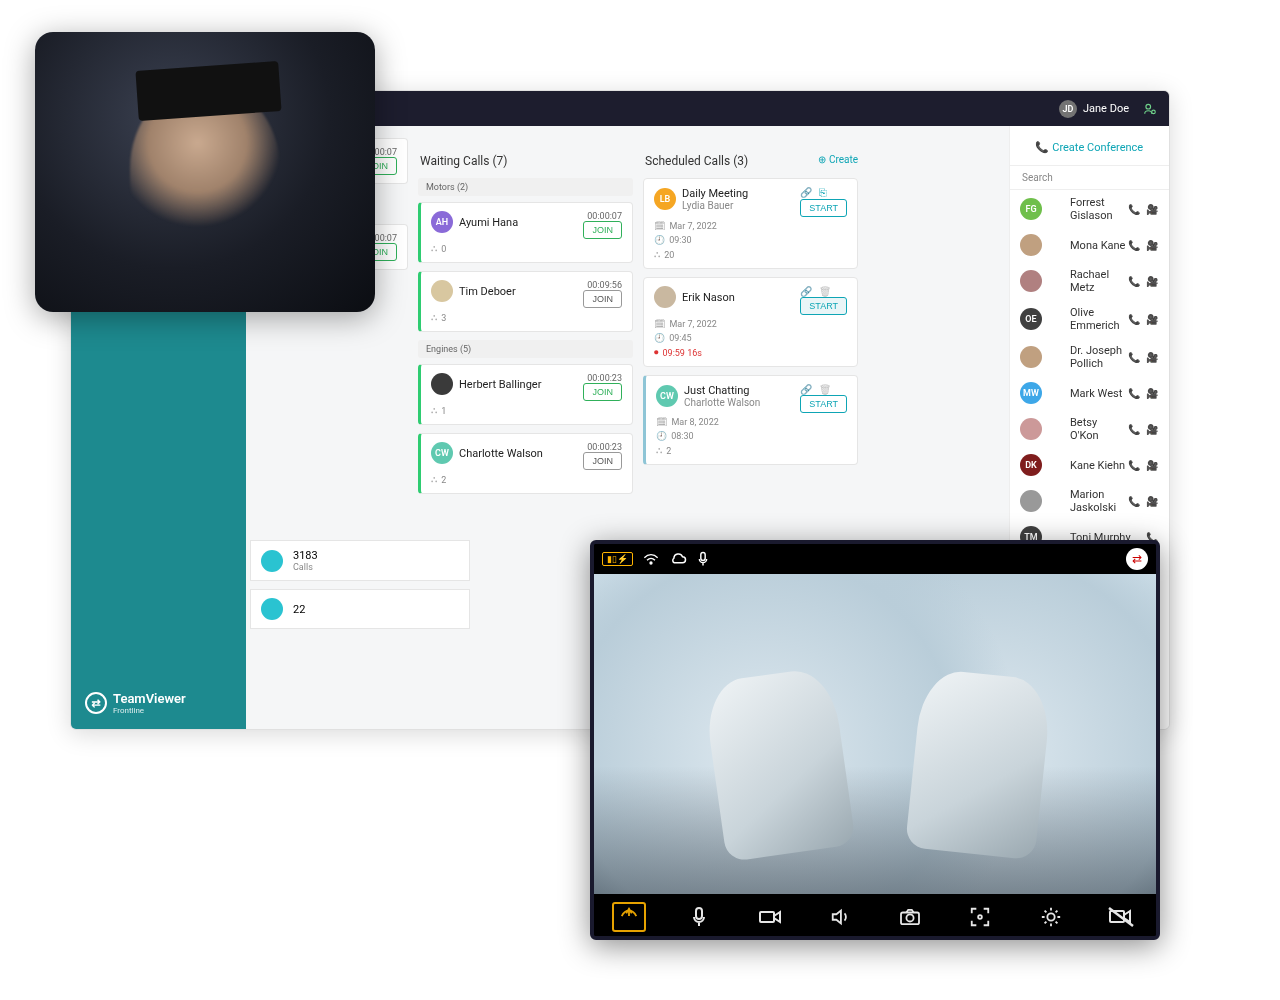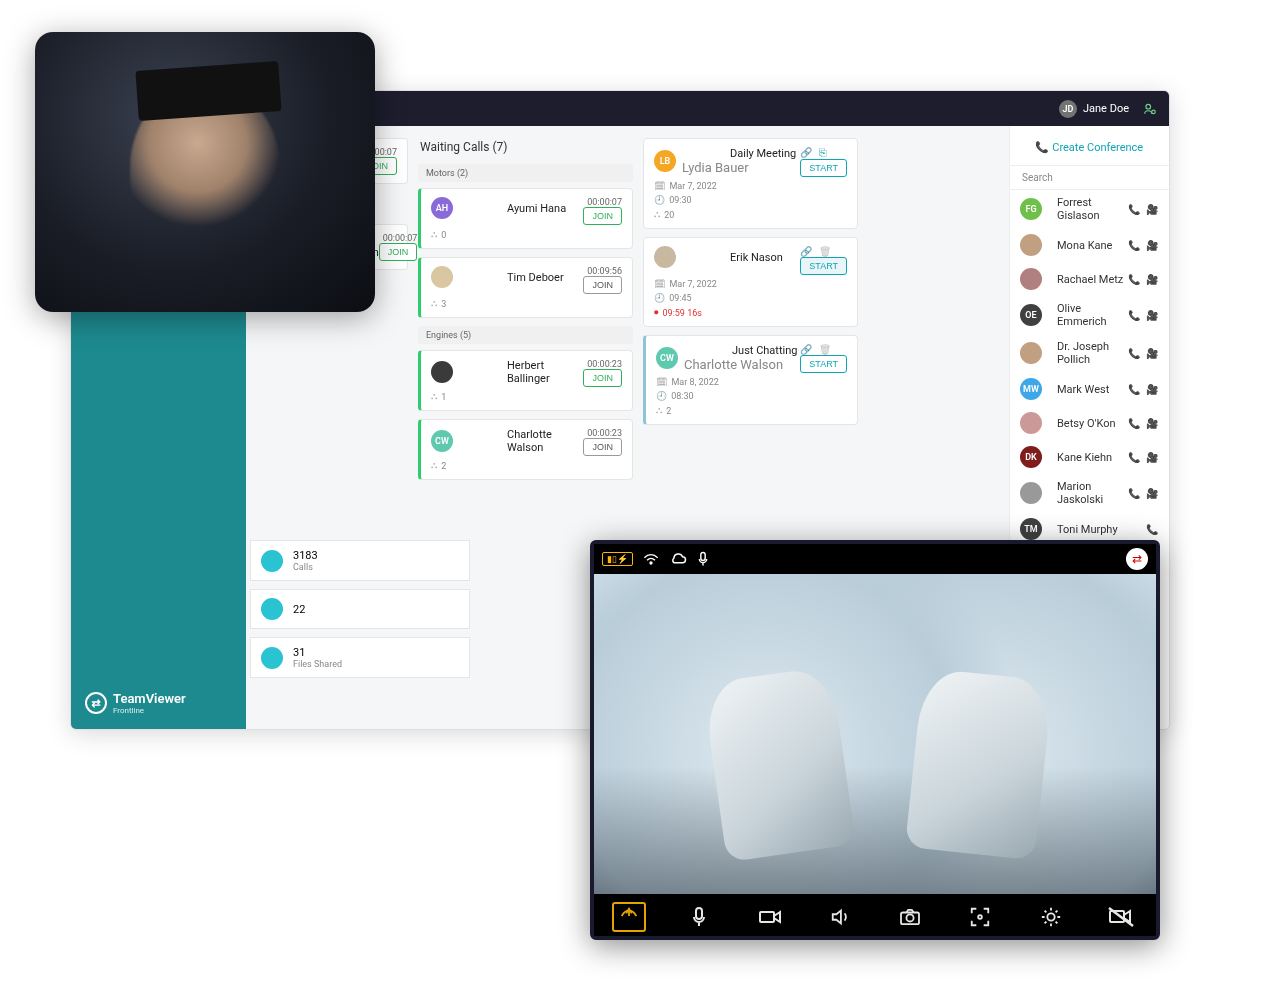--- a/index.html
+++ b/index.html
@@ -27,49 +27,49 @@
 .teal-side {
   width: 175px; background: #1d8a8f; color:#fff; position:relative;
 }
 .tv-logo { position:absolute; bottom:14px; left:14px; font-size:13px; font-weight:600; display:flex; align-items:center; }
 .tv-logo-icon { width:22px; height:22px; border:2px solid #fff; border-radius:50%; margin-right:6px; display:flex;align-items:center;justify-content:center;font-size:11px;}
 .tv-logo small{display:block;font-size:8px;font-weight:400;opacity:.85;}
 
 
 .cols { flex:1; display:flex; gap:10px; padding:12px; background:#f5f6f7; overflow:hidden;}
 .col { background:transparent; width:215px; }
-.col-head { font-size:12px; color:#333; padding:2px 0 10px 2px; display:flex; justify-content:space-between; align-items:flex-start;}
+.col-head { font-size:12px; color:#333; padding:2px 0 10px 2px; display:flex; justify-content:space-between; align-items:flex-start;margin-top:14px;}
 .create-link { color:#0ea5b5; font-size:10px; }
 .card {
   background:#fff; border:1px solid #e5e5e5; border-radius:4px;
   padding:8px 10px; margin-bottom:8px; font-size:10px; position:relative;
 }
 .card.green { border-left:3px solid #2ecc71; }
 .card.blue { border-left:3px solid #8ec5d6; }
 .card .top-row { display:flex; justify-content:space-between; align-items:flex-start;}
-.card .name { font-size:11px; color:#222;margin-left:48px; }
-.card .sub { font-size:13px; color:#888; }
+.card .name { font-size:11px; color:#222; }
+.card .sub { font-size:10px; color:#888; }
 .card .timer { font-size:9px; color:#666; }
 .card .meta { color:#888; font-size:9px; margin-top:4px; display:flex; align-items:center; gap:4px;}
 .join-btn, .start-btn {
   border:1px solid #30b05a; color:#30b05a; background:#fff;
   font-size:9px; padding:3px 8px; border-radius:3px; cursor:pointer;
 }
 .start-btn { border-color:#0ea5b5; color:#0ea5b5; }
 .group-label { background:#f0f0f0; padding:4px 8px; font-size:9px; color:#666; border-radius:3px; margin-bottom:6px;}
 .avatar-sm { width:22px; height:22px; border-radius:50%; display:inline-flex;align-items:center;justify-content:center;font-size:9px;font-weight:600;color:#fff; flex-shrink:0; margin-right:6px;}
 .row-flex{display:flex;align-items:center;}
 .icons-right{display:flex;gap:6px;color:#0ea5b5;font-size:10px;}
 .rec{color:#d33;font-size:9px;}
 
 
 .contacts { width:160px; background:#fff; border-left:1px solid #eee; overflow:hidden;}
 .contacts .list{ padding:0; }
 .contact-row { display:flex; align-items:center; padding:6px 10px; font-size:11px; color:#333; justify-content:space-between;}
-.contact-row .nm{display:flex;align-items:center;gap:9px;}
+.contact-row .nm{display:flex;align-items:center;gap:22px;}
 .contact-row .act{display:flex;gap:6px;color:#0ea5b5;font-size:10px;}
 .contact-row .act span{cursor:pointer;}
 
 
 .stats { position:absolute; left:250px; top:540px; width:220px;}
 .stat-tile{ background:#fff;border:1px solid #e5e5e5;padding:8px 10px;margin-bottom:8px;display:flex;align-items:center;gap:10px;font-size:11px;}
 .stat-dot{width:22px;height:22px;border-radius:50%;background:#2ac3d1;}
 .stat-tile small{display:block;color:#888;font-size:9px;}
 
 
@@ -243,20 +243,24 @@
             </div>
           </div>
           <div class="meta">
               <span class="people-icon">⛬</span>
               <span>2</span>
             </div>
         </div>
       </div>
 
       <div class="col">
+        <div class="col-head">
+          <span>Scheduled Calls (3)</span>
+          <a class="create-link">⊕ <span>Create</span></a>
+        </div>
 
         <div class="card">
           <div class="top-row">
             <div class="row-flex">
               <span class="avatar-sm" style="background:#f5a623">LB</span>
               <div>
                 <div class="name">Daily Meeting</div>
                 <div class="sub">Lydia Bauer</div>
               </div>
             </div>
@@ -479,27 +483,20 @@
     <div>
         <div>3183</div>
         <small>Calls</small>
       </div>
   </div>
   <div class="stat-tile">
     <span class="stat-dot"></span>
     <div>
         <div>22</div>
         <small></small>
-      </div>
-  </div>
-  <div class="stat-tile">
-    <span class="stat-dot"></span>
-    <div>
-        <div>31</div>
-        <small>Files Shared</small>
       </div>
   </div>
 </div>
 
 <div class="photo1"></div>
 
 <div class="vidpanel">
   <div class="vid-top">
     <div class="left">
       <span class="batt">▮▯⚡</span>

